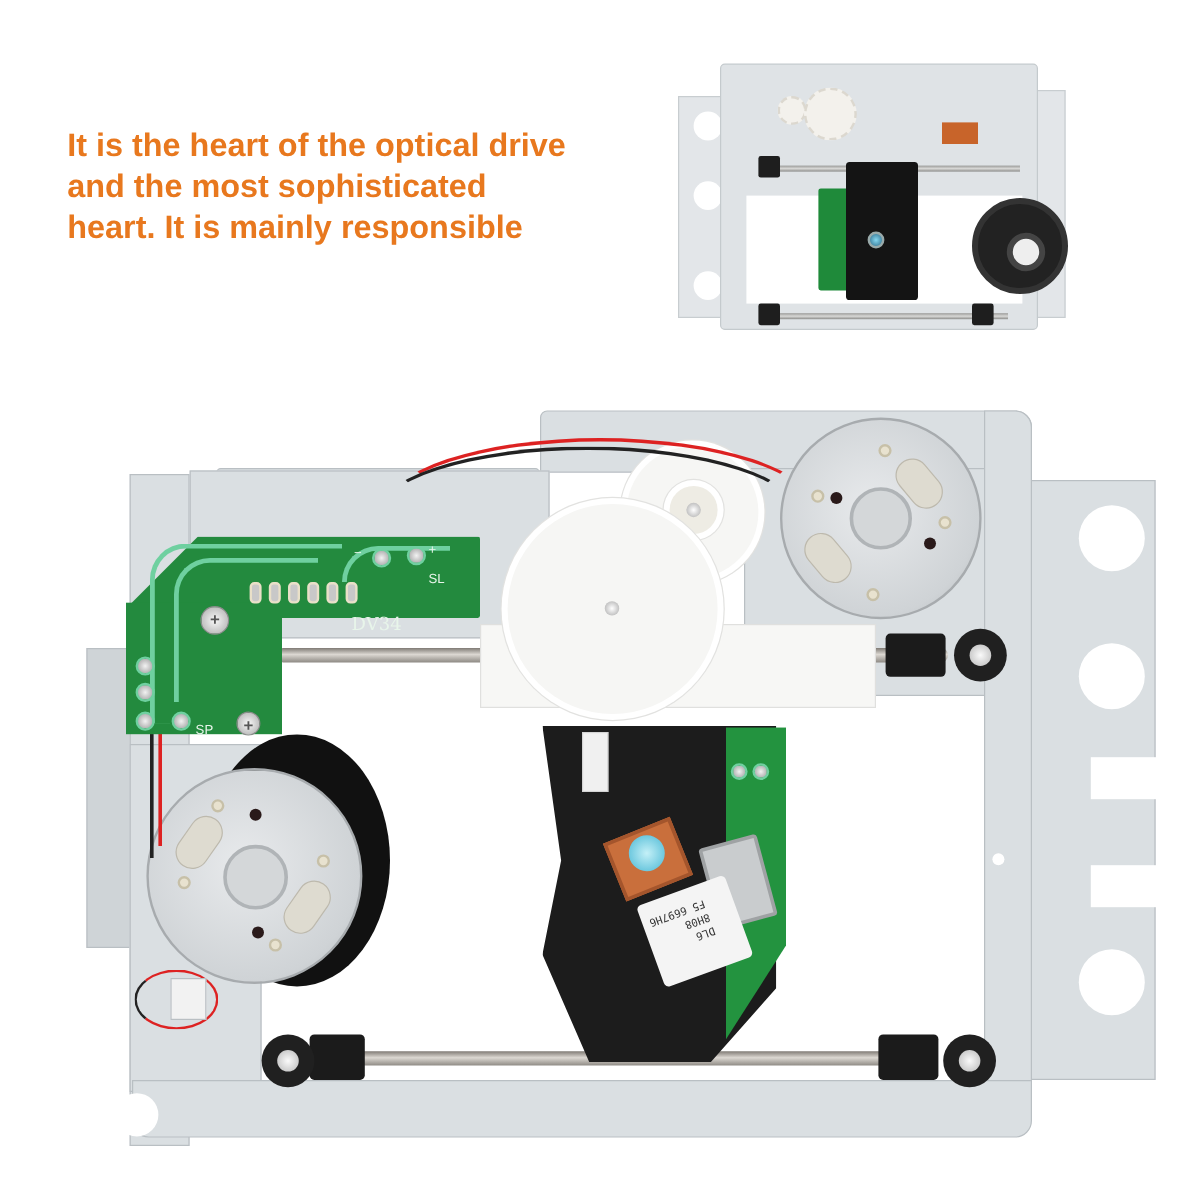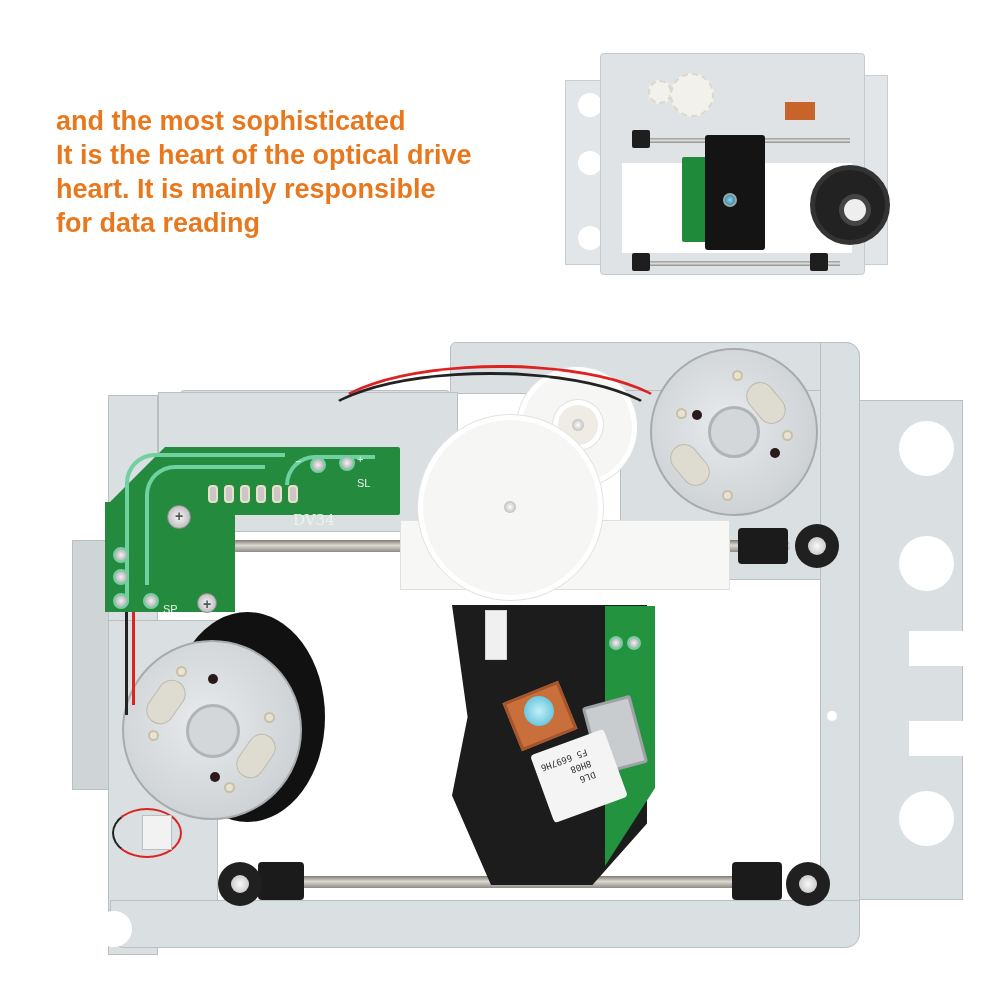--- a/index.html
+++ b/index.html
@@ -86,24 +86,23 @@
   .label-text { position: absolute; left: 6px; top: 10px; transform: rotate(180deg); font-family: "DejaVu Sans Mono", monospace; font-size: 9px; color: #333; line-height: 12px; white-space: pre; }
   .actuator { position: absolute; left: 590px; top: 700px; width: 50px; height: 70px; background: #c9ccce; border: 3px solid #9fa2a4; transform: rotate(-15deg); border-radius: 3px; }
   .tab-white { position: absolute; left: 485px; top: 610px; width: 22px; height: 50px; background: #f0f0f0; border: 1px solid #d4d4d4; }
 
   .wire { position: absolute; border-radius: 50%; border-style: solid; border-color: transparent; }
 </style>
 </head>
 <body>
 
 <div class="caption">
+  <span>It is the heart of the optical drive</span>
   <span>and the most sophisticated</span>
-  <span>It is the heart of the optical drive</span>
   <span>heart. It is mainly responsible</span>
-  <span>for data reading</span>
 </div>
 
 <div class="thumb">
   <div class="t-ear-l">
     <div class="t-notch" style="top:12px"></div>
     <div class="t-notch" style="top:70px"></div>
     <div class="t-notch" style="top:145px"></div>
   </div>
   <div class="t-ear-r"></div>
   <div class="t-plate"></div>

